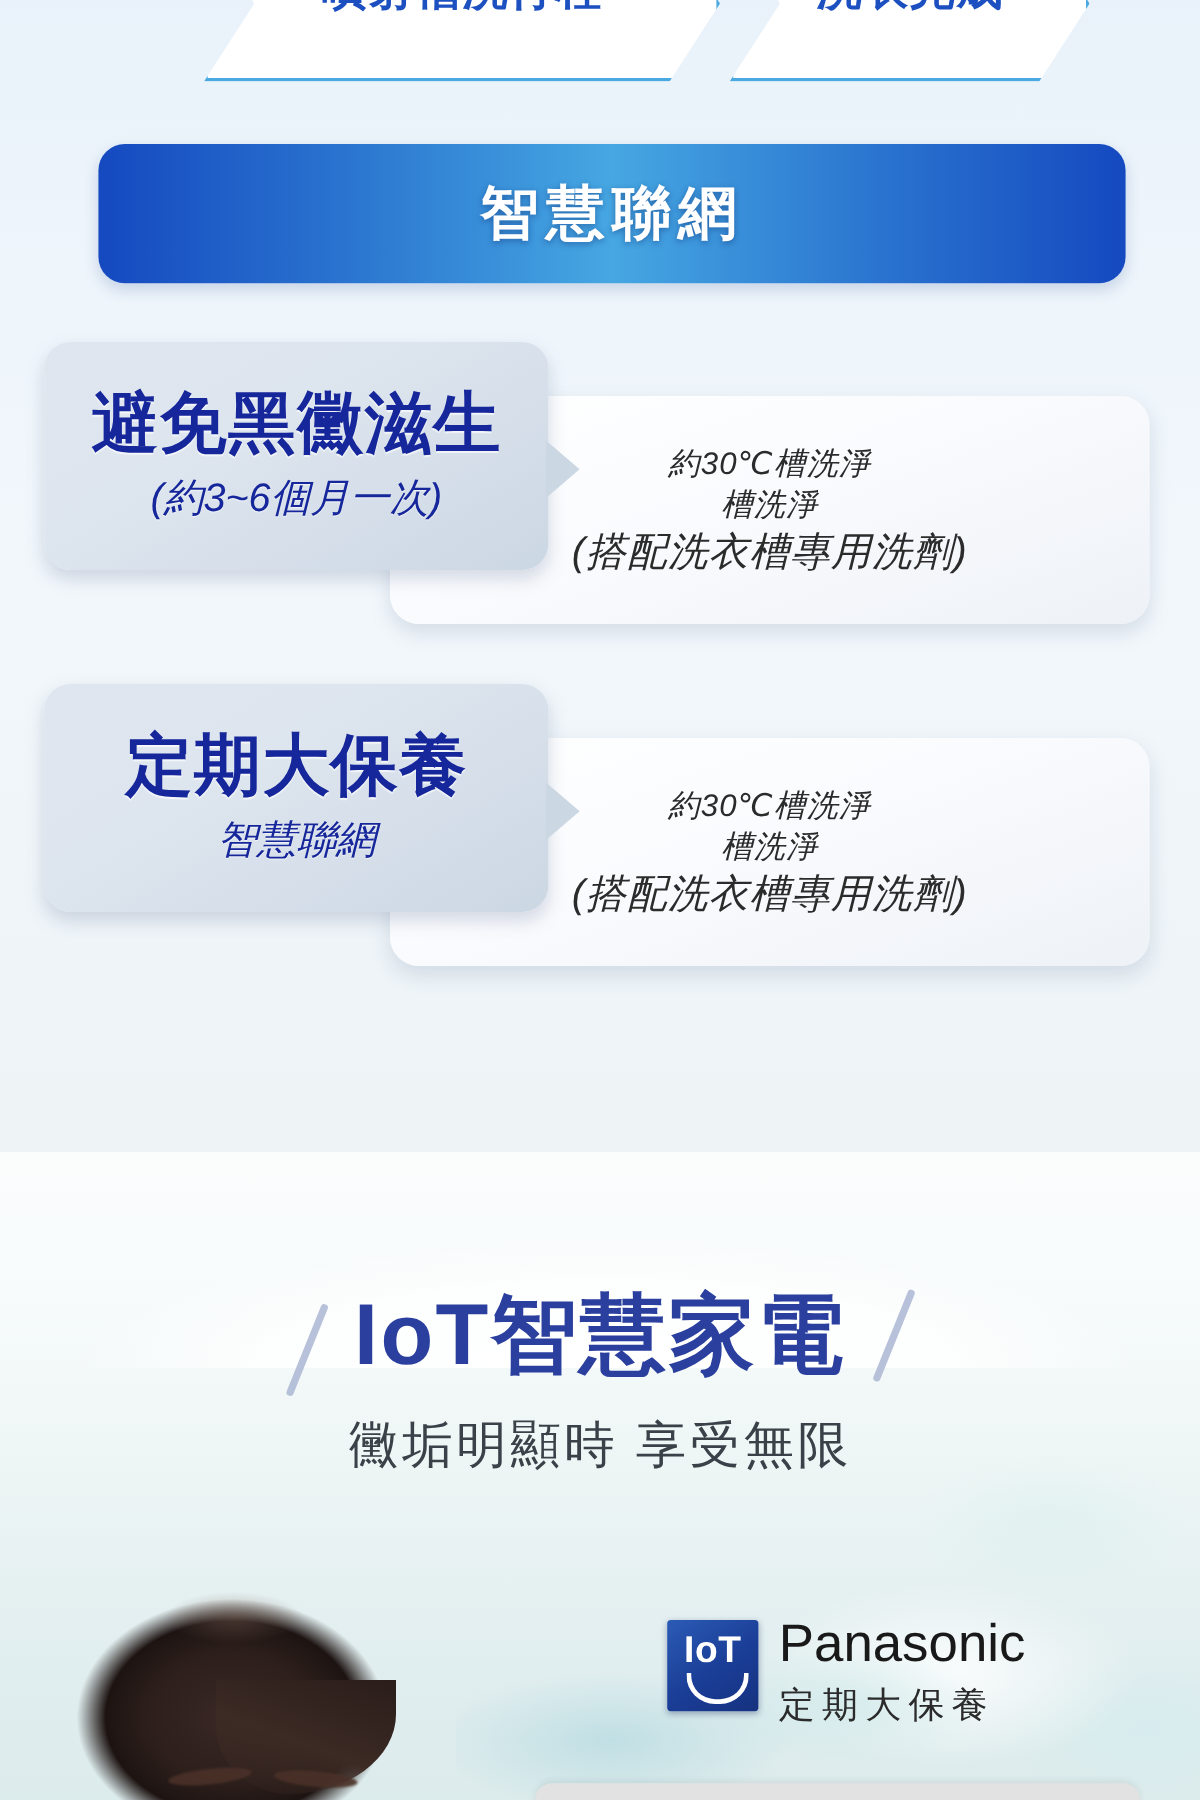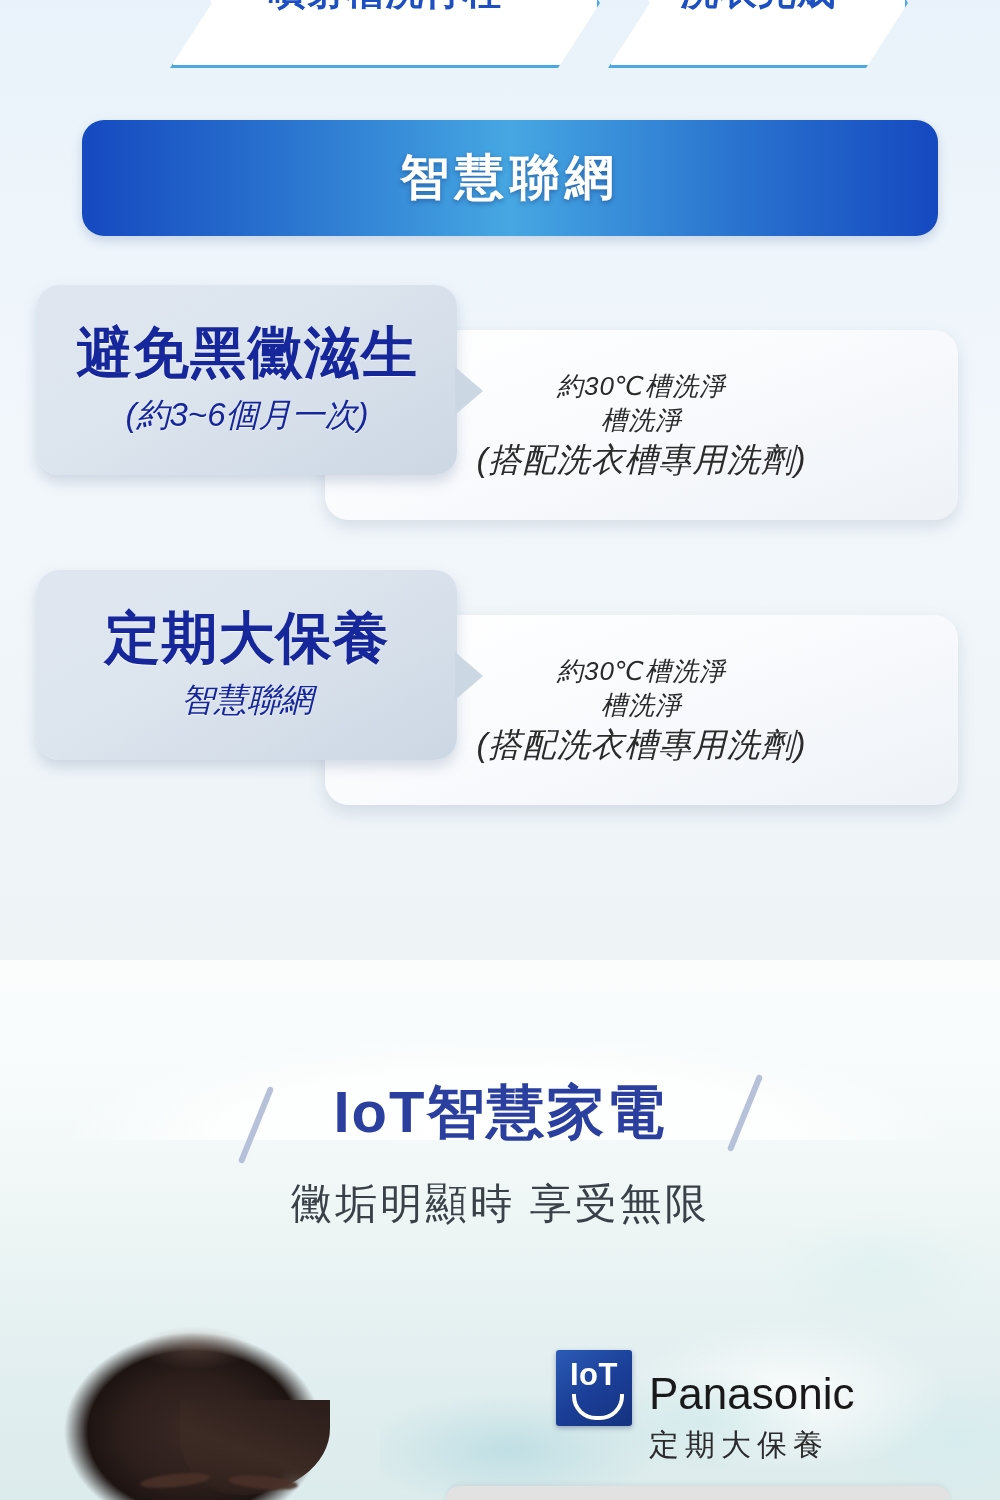--- a/index.html
+++ b/index.html
@@ -113,21 +113,21 @@
   }
   .right-line.l3{font-size:33px;}
 
   
   .iot-block{position:absolute;left:0;top:1070px;width:1000px;}
   .iot-title-wrap{
     position:relative;width:1000px;height:86px;
     display:flex;align-items:center;justify-content:center;
   }
   .iot-title{
-    color:#2a3f9e;font-size:58px;font-weight:bold;letter-spacing:2px;white-space:nowrap;
+    color:#2a3f9e;font-size:72px;font-weight:bold;letter-spacing:2px;white-space:nowrap;
   }
   .slash{
     position:absolute;width:6px;height:82px;background:#aab6d4;
     transform:rotate(22deg);border-radius:3px;opacity:.85;
   }
   .slash-l{left:253px;top:14px;}
   .slash-r{left:742px;top:2px;}
   .iot-sub{
     width:1000px;text-align:center;margin-top:20px;
     color:#3b4148;font-size:42px;letter-spacing:3px;white-space:nowrap;
@@ -177,21 +177,21 @@
   }
   .iot-badge-text{
     position:absolute;left:0;right:0;top:9px;text-align:center;
     color:#ffffff;font-size:31px;font-weight:bold;letter-spacing:.5px;line-height:1;
   }
   .iot-badge-smile{
     position:absolute;left:16px;top:44px;width:44px;height:22px;
     border:4px solid #ffffff;border-top:none;
     border-radius:0 0 24px 24px;
   }
-  .logo-words{margin-left:17px;margin-top:24px;}
+  .logo-words{margin-left:17px;}
   .brandname{
     color:#19191a;font-size:44px;letter-spacing:0px;line-height:1;white-space:nowrap;
   }
   .brandsub{
     color:#2b2b2c;font-size:30px;letter-spacing:6px;margin-top:9px;white-space:nowrap;
   }
 
   
   .bottom-panel{
     position:absolute;left:446px;top:1486px;width:504px;height:46px;

